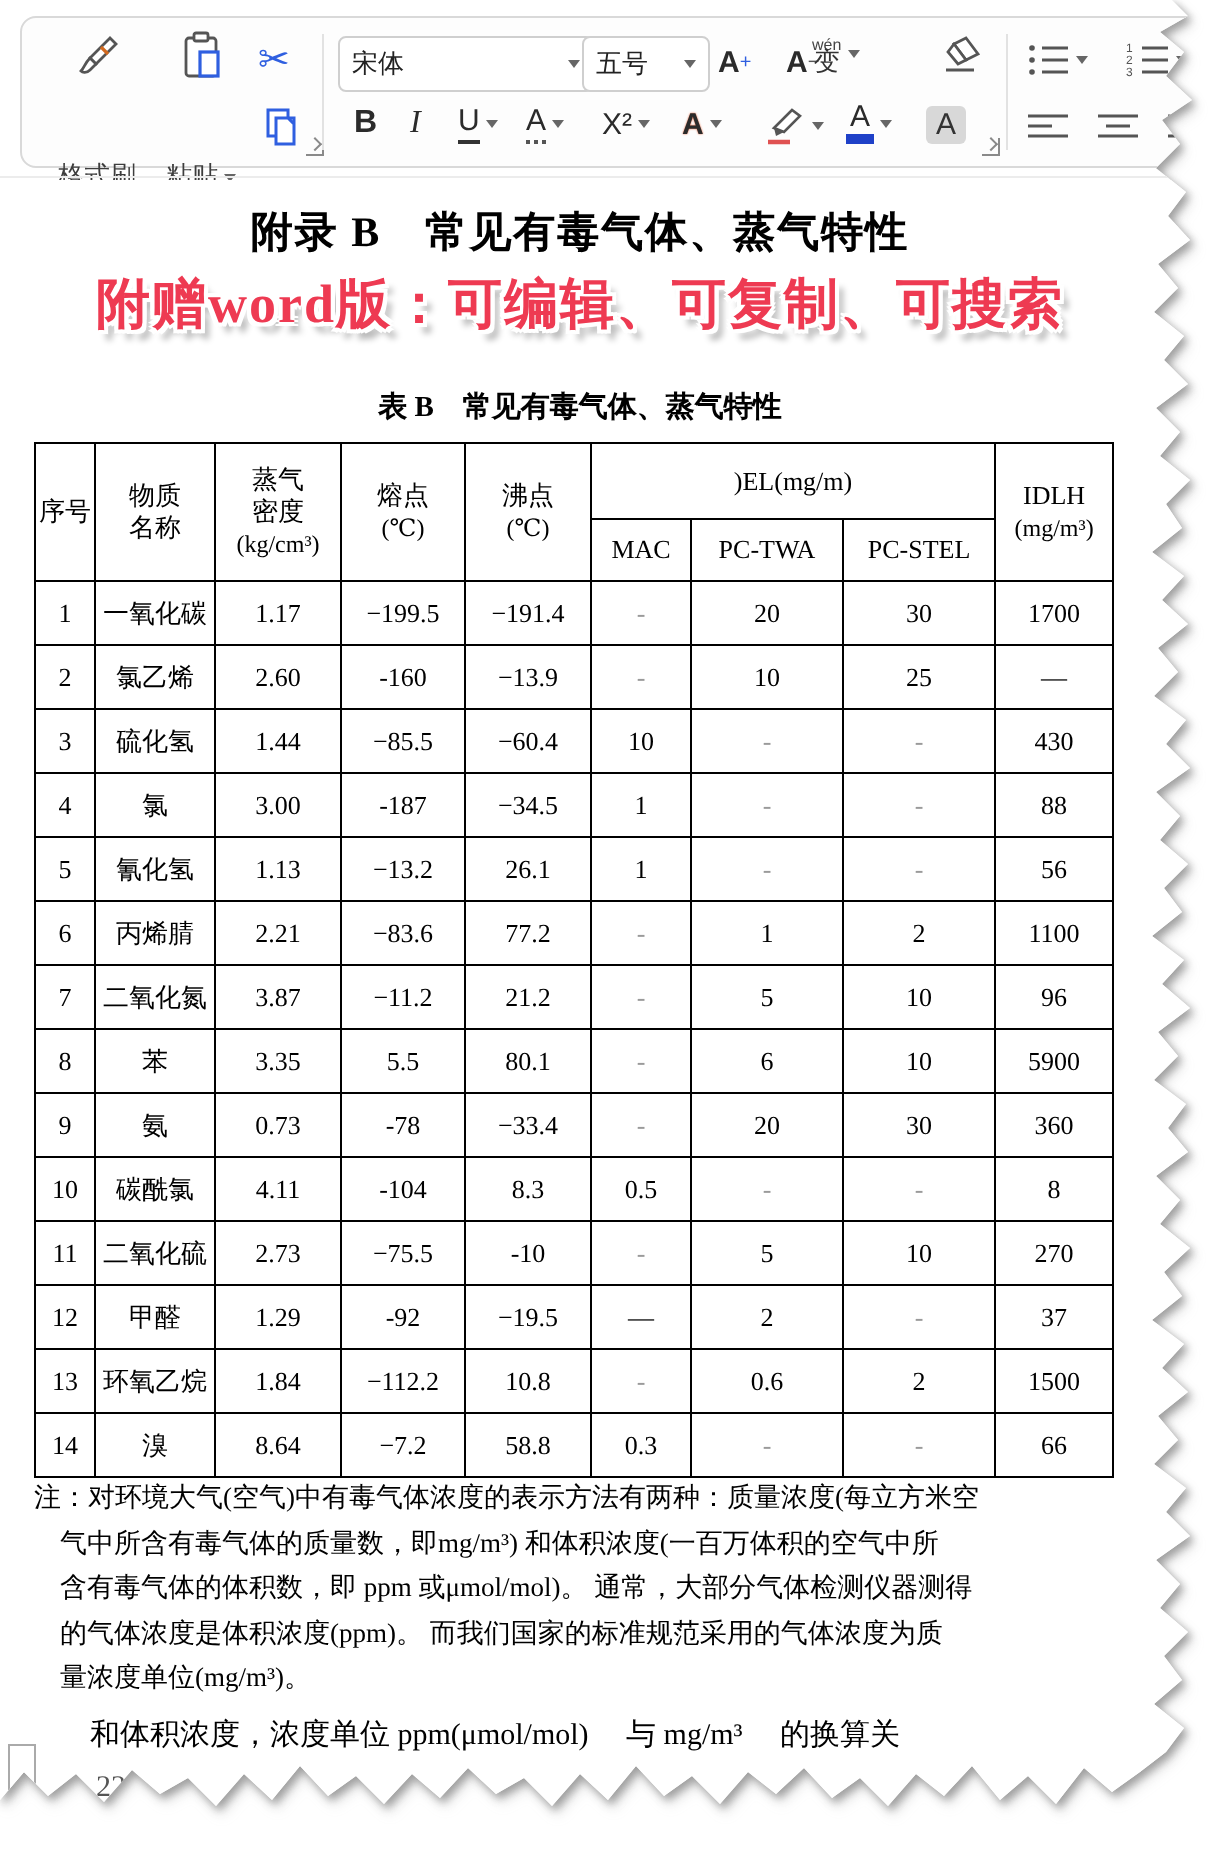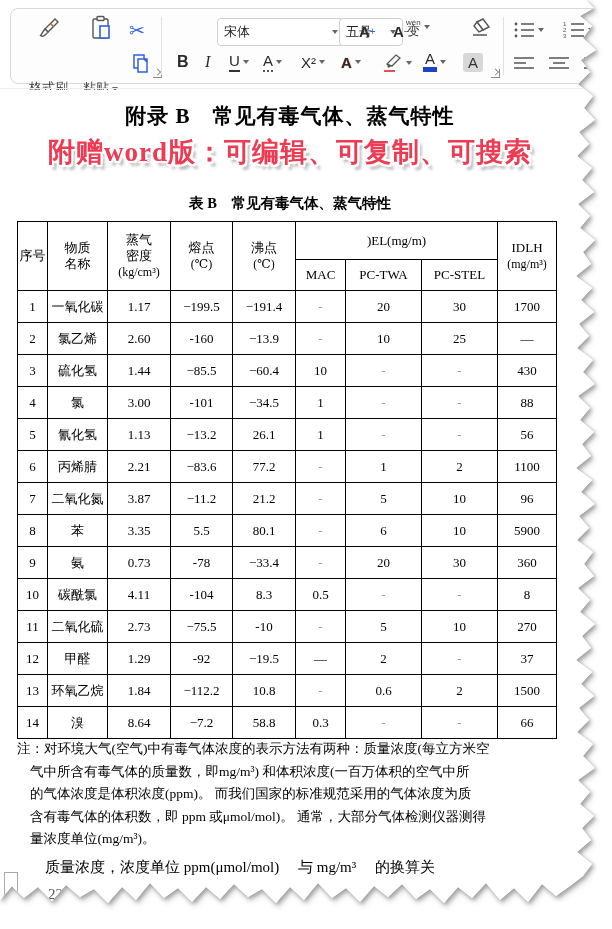--- a/index.html
+++ b/index.html
@@ -12,21 +12,21 @@
 
   
   .ribbon{position:absolute;left:10px;top:8px;width:640px;height:74px;background:#fdfdfd;
           border:1px solid #d9d9d9;border-radius:8px;}
   .vdiv{position:absolute;top:8px;bottom:8px;width:1px;background:#e2e2e2;}
   .tb-sep{position:absolute;left:0;top:88px;width:612px;height:1px;background:#ececec;}
   .tbtn{position:absolute;display:flex;flex-direction:column;align-items:center;gap:2px;color:#3d3d3d;cursor:default;}
   .tlabel{font-size:13px;color:#3d3d3d;white-space:nowrap;margin-top:36px;}
   .caret{display:inline-block;width:0;height:0;border-left:3.5px solid transparent;border-right:3.5px solid transparent;border-top:4px solid #666;margin-left:3px;vertical-align:middle;}
   .combo{position:absolute;height:26px;border:1px solid #cfcfcf;border-radius:4px;background:#fff;
-         display:flex;align-items:center;font-size:13px;color:#222;padding:0 6px;justify-content:space-between;margin-left:48px;}
+         display:flex;align-items:center;font-size:13px;color:#222;padding:0 6px;justify-content:space-between;}
   .mini{position:absolute;font-size:15px;color:#2b2b2b;display:flex;align-items:center;height:22px;}
   .mini b{font-weight:bold;}
   .blue{color:#2f5fe0;}
   .launcher{position:absolute;width:8px;height:8px;border-right:1.5px solid #8a8a8a;border-bottom:1.5px solid #8a8a8a;}
   .launcher:after{content:"";position:absolute;right:1px;bottom:1px;width:4px;height:4px;
       border-right:1.5px solid #8a8a8a;border-bottom:1.5px solid #8a8a8a;transform:rotate(-45deg) translate(1px,-1px);}
   .ubar{border-bottom:2px solid #333;padding-bottom:1px;}
   .colorA{border-bottom:5px solid #1f41c8;padding:0 2px 1px 2px;line-height:14px;}
   .shadeA{background:#d8d8d8;border-radius:3px;padding:1px 5px;color:#333;}
   .effectA{color:#2b2b2b;text-shadow:0 0 1px #e2572b;font-weight:bold;}
@@ -287,21 +287,21 @@
                 <td>−60.4</td>
                 <td>10</td>
                 <td class="dash">-</td>
                 <td class="dash">-</td>
                 <td>430</td>
               </tr>
               <tr>
                 <td>4</td>
                 <td>氯</td>
                 <td>3.00</td>
-                <td>-101</td>
+                <td>-187</td>
                 <td>−34.5</td>
                 <td>1</td>
                 <td class="dash">-</td>
                 <td class="dash">-</td>
                 <td>88</td>
               </tr>
               <tr>
                 <td>5</td>
                 <td>氰化氢</td>
                 <td>1.13</td>
@@ -410,26 +410,26 @@
                 <td class="dash">-</td>
                 <td class="dash">-</td>
                 <td>66</td>
               </tr>
             </tbody>
     </table>
 
     <div class="notes">
             <div class="note-first">注：对环境大气(空气)中有毒气体浓度的表示方法有两种：质量浓度(每立方米空</div>
             <div class="note-cont">气中所含有毒气体的质量数，即mg/m³)  和体积浓度(一百万体积的空气中所</div>
+            <div class="note-cont">含有毒气体的体积数，即 ppm 或μmol/mol)。  通常，大部分气体检测仪器测得</div>
             <div class="note-cont">的气体浓度是体积浓度(ppm)。  而我们国家的标准规范采用的气体浓度为质</div>
-            <div class="note-cont">含有毒气体的体积数，即 ppm 或μmol/mol)。  通常，大部分气体检测仪器测得</div>
             <div class="note-cont">量浓度单位(mg/m³)。</div>
           </div>
 
-    <div class="closing"><span class="ind"></span><span>质量浓度，浓度单位 ppm(μmol/mol)　 与 mg/m³ 　的换算关</span></div>
+    <div class="closing"><span class="ind"></span><span>和体积浓度，浓度单位 ppm(μmol/mol)　 与 mg/m³ 　的换算关</span></div>
 
     <div class="corner-frag"></div>
     <div class="pagenum">22</div>
   </div>
 
 </div>
 </div>
 </div>
 
 </body></html>

